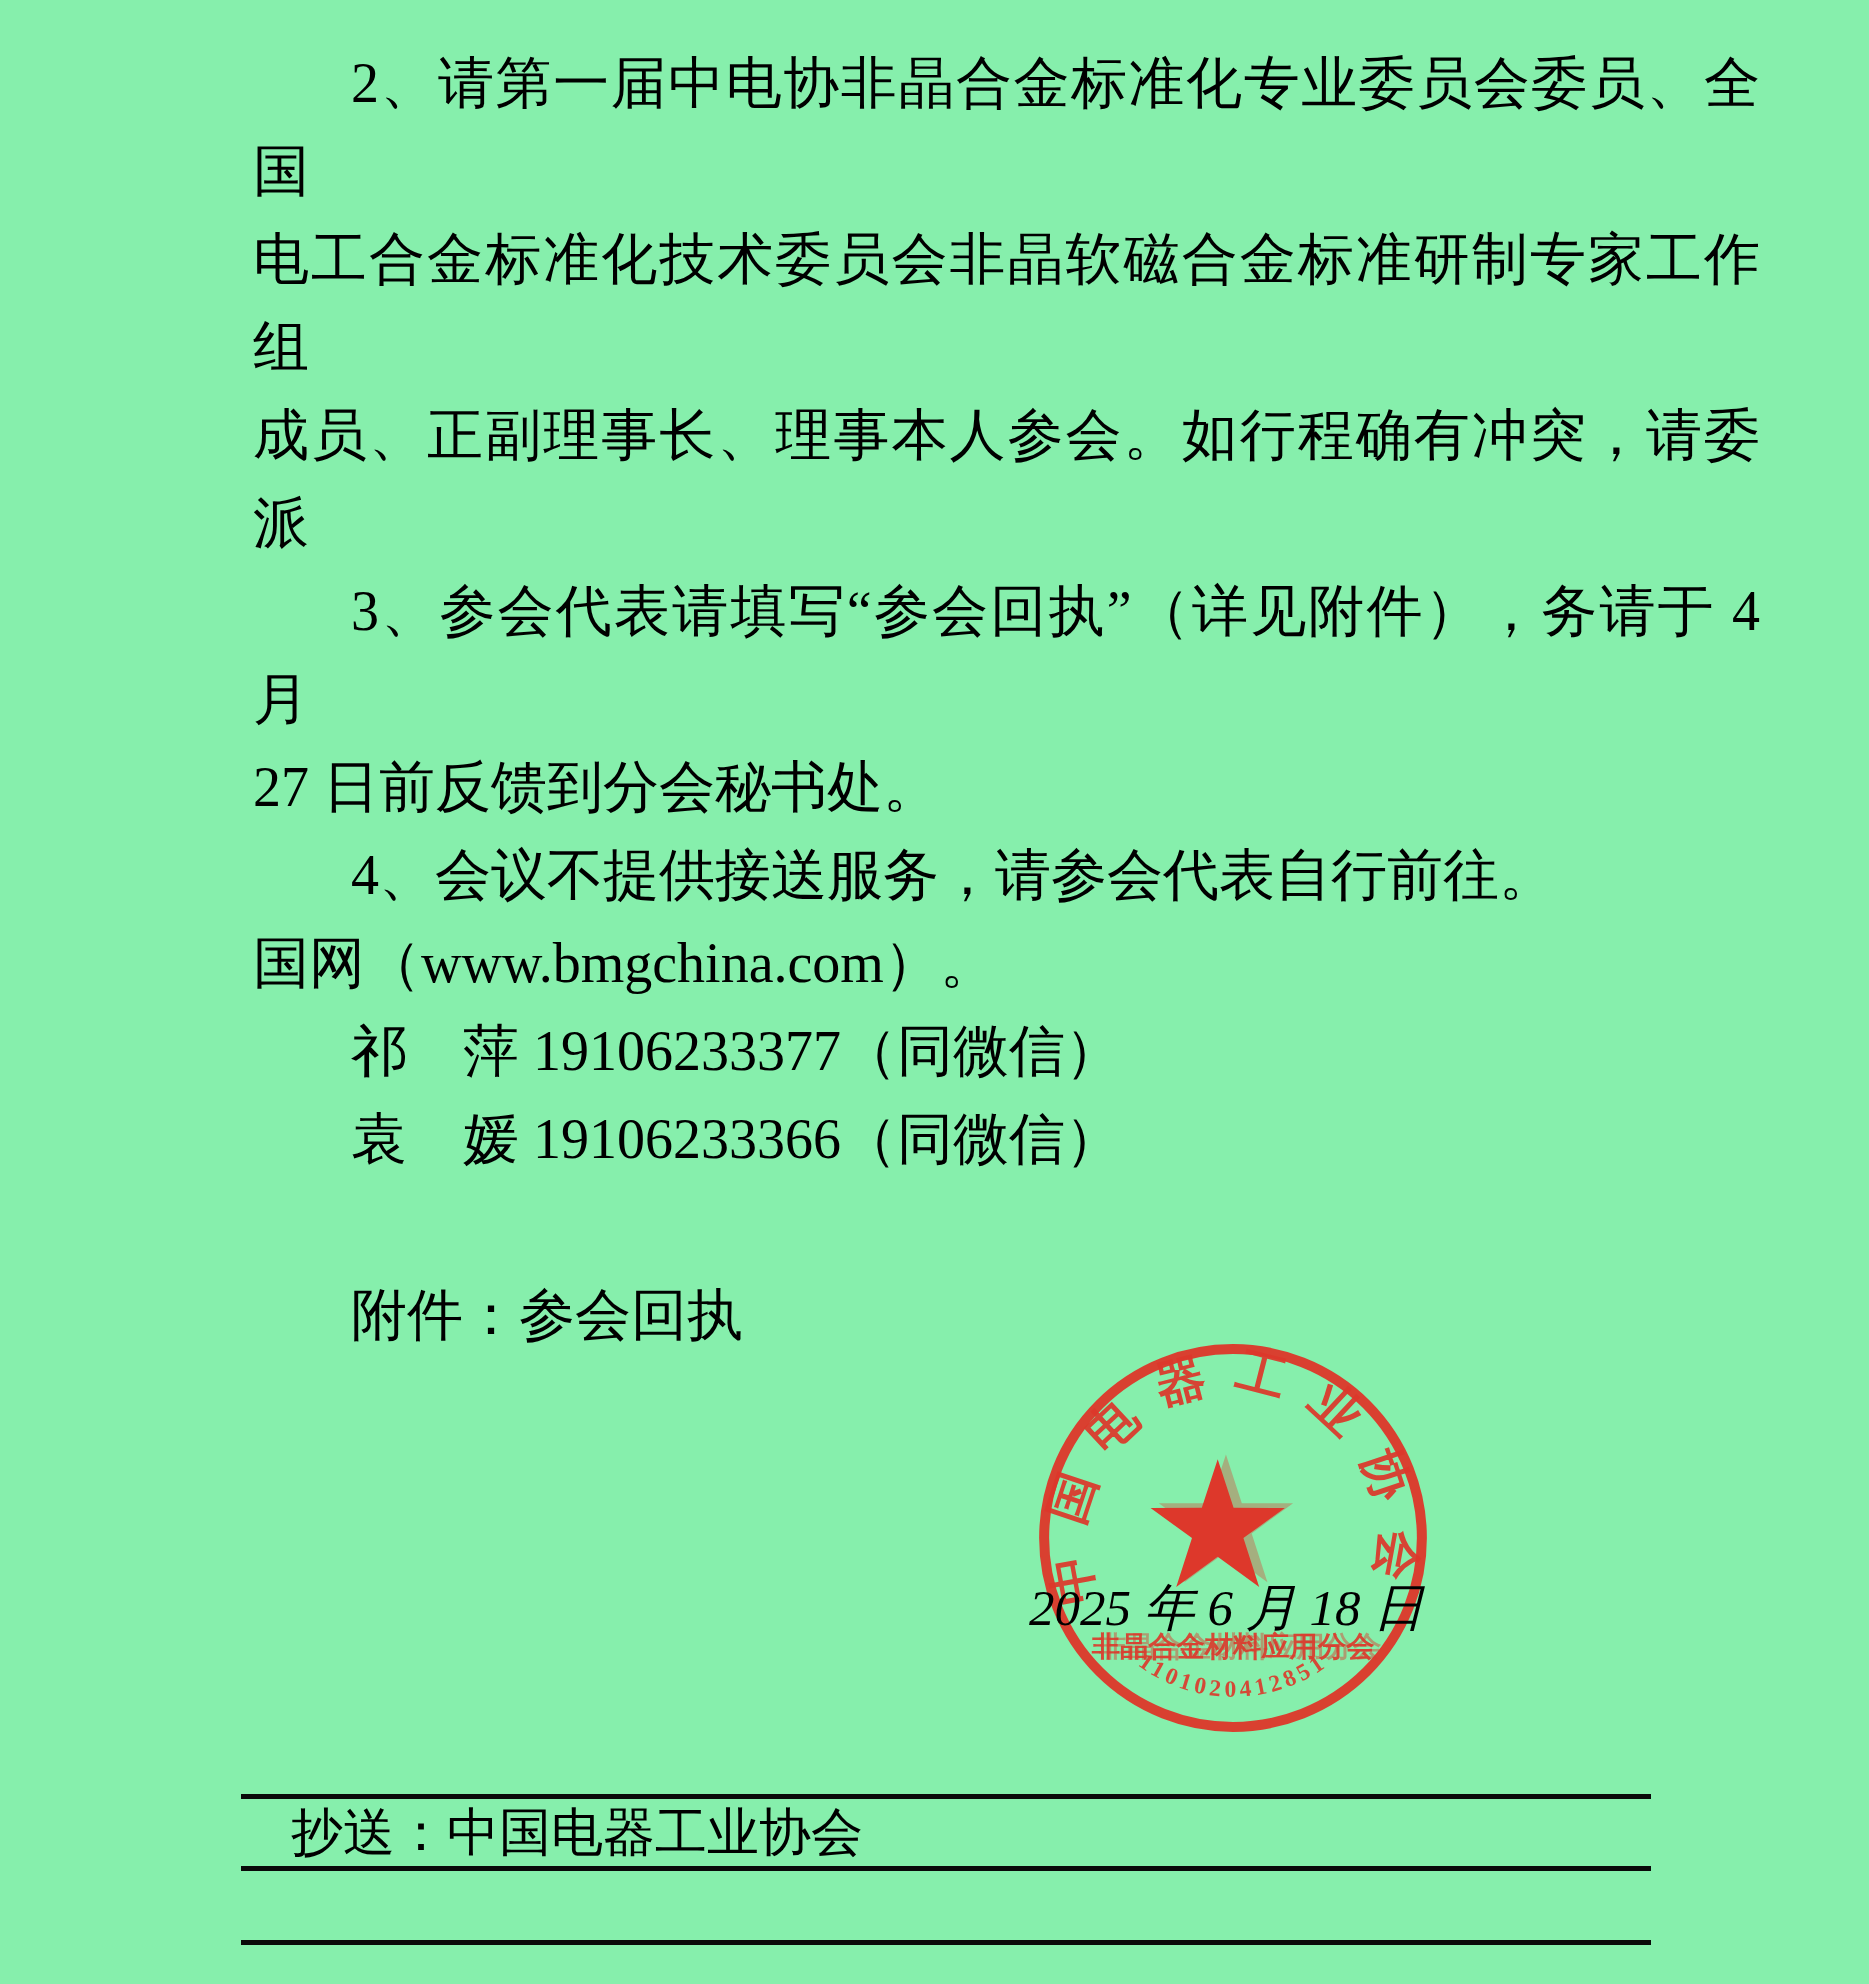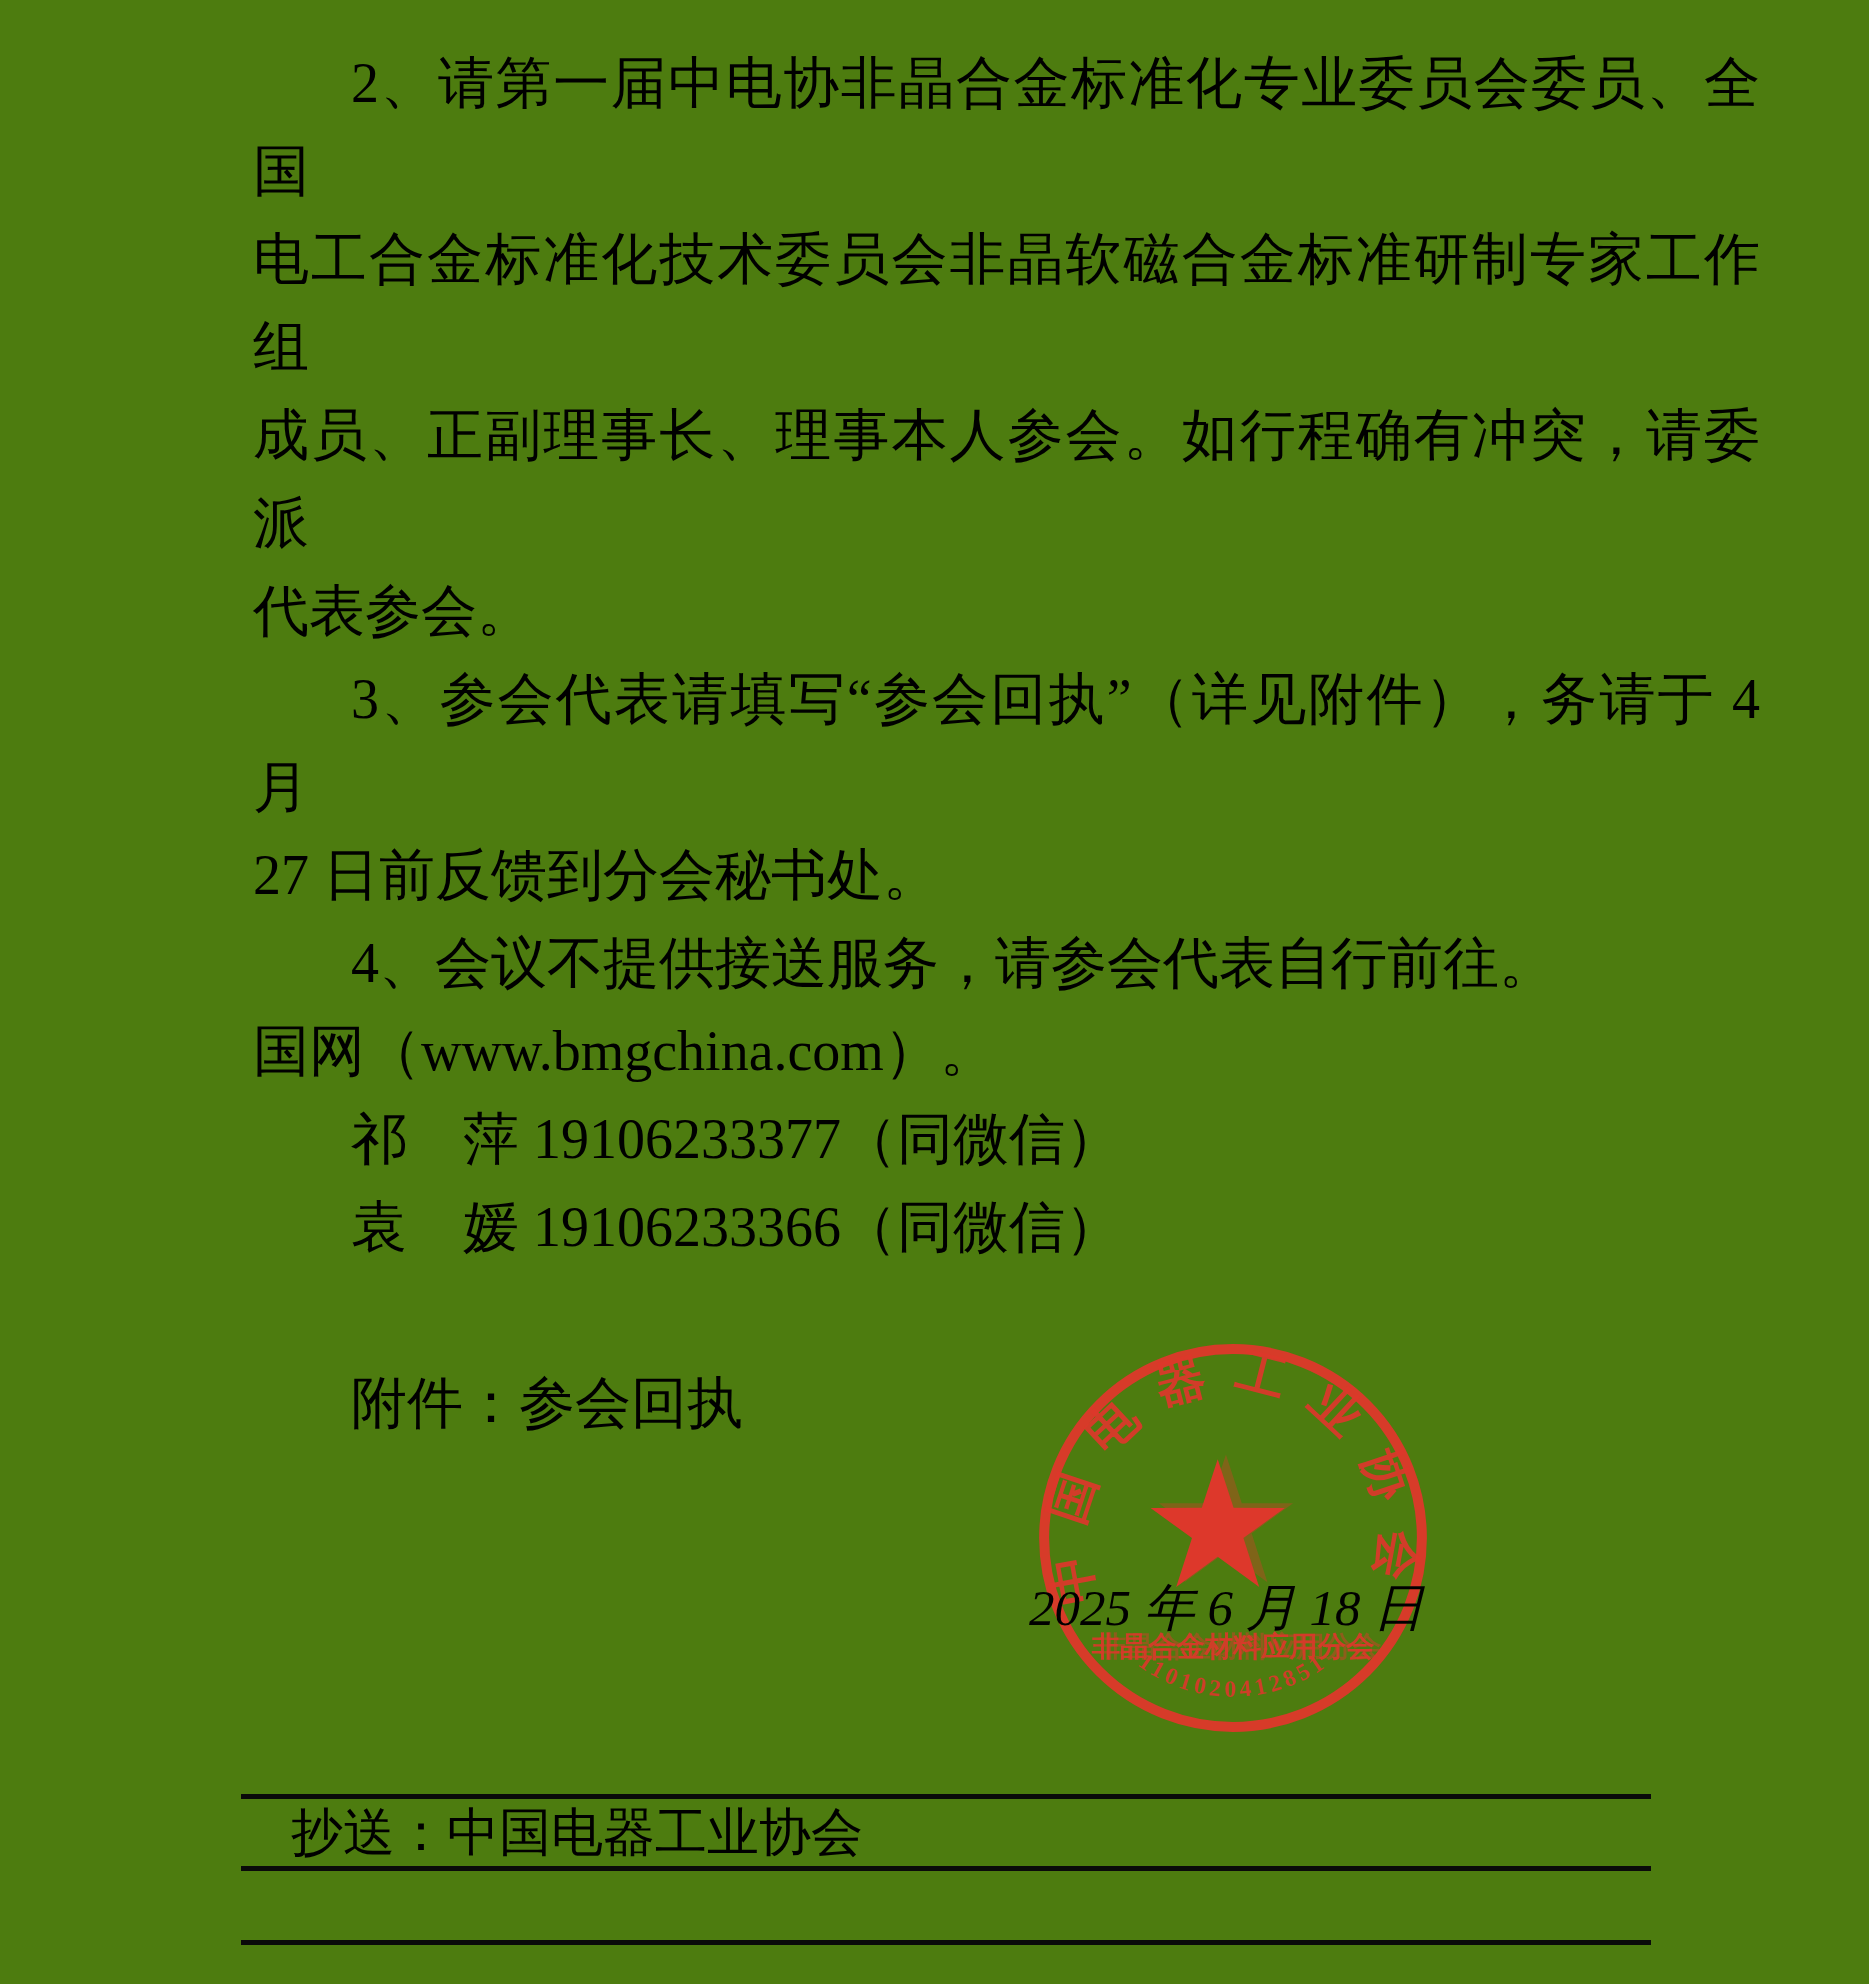--- a/index.html
+++ b/index.html
@@ -1,16 +1,16 @@
 <!DOCTYPE html>
 <html style="font-size:9.4px"><head>
 <meta charset="utf-8">
 <style>
   html,body{margin:0;padding:0;background:#ffffff;}
-  .page{position:relative;width:1870px;height:1985px;background:#4d7c0f;overflow:hidden;
+  .page{position:relative;width:1870px;height:1985px;background:#86efac;overflow:hidden;
         font-family:"Liberation Serif","DejaVu Serif",serif;color:#000;}
   .bodytext{position:absolute;left:253px;top:39px;width:1507px;
             font-size:56px;line-height:88px;}
   .line{text-align:left;}
   .line.j{text-align:justify;text-align-last:justify;}
   .line.i{text-indent:98px;}
   .line.gap{margin-top:88px;}
   .sig-org{position:absolute;left:708px;top:1480px;font-size:51px;line-height:1;white-space:nowrap;z-index:3;}
   .sig-date{position:absolute;left:1029px;top:1583px;font-size:51px;line-height:1;white-space:nowrap;z-index:3;font-style:italic;}
   .seal{position:absolute;left:1030px;top:1335px;width:406px;height:406px;z-index:2;}
@@ -22,21 +22,20 @@
 </style>
 </head>
 <body>
 
 <div class="page">
 
   <div class="bodytext">
     <div class="line i j">2、请第一届中电协非晶合金标准化专业委员会委员、全国</div>
     <div class="line j">电工合金标准化技术委员会非晶软磁合金标准研制专家工作组</div>
     <div class="line j">成员、正副理事长、理事本人参会。如行程确有冲突，请委派</div>
-    <div class="line">代表参会。</div>
     <div class="line i j">3、参会代表请填写“参会回执”（详见附件），务请于 4 月</div>
     <div class="line">27 日前反馈到分会秘书处。</div>
     <div class="line i">4、会议不提供接送服务，请参会代表自行前往。</div>
     <div class="line">国网（www.bmgchina.com）。</div>
     <div class="line i">祁　萍 19106233377（同微信）</div>
     <div class="line i">袁　媛 19106233366（同微信）</div>
     <div class="line i gap">附件：参会回执</div>
   </div>
 
   <svg class="seal" viewBox="0 0 690 690">

